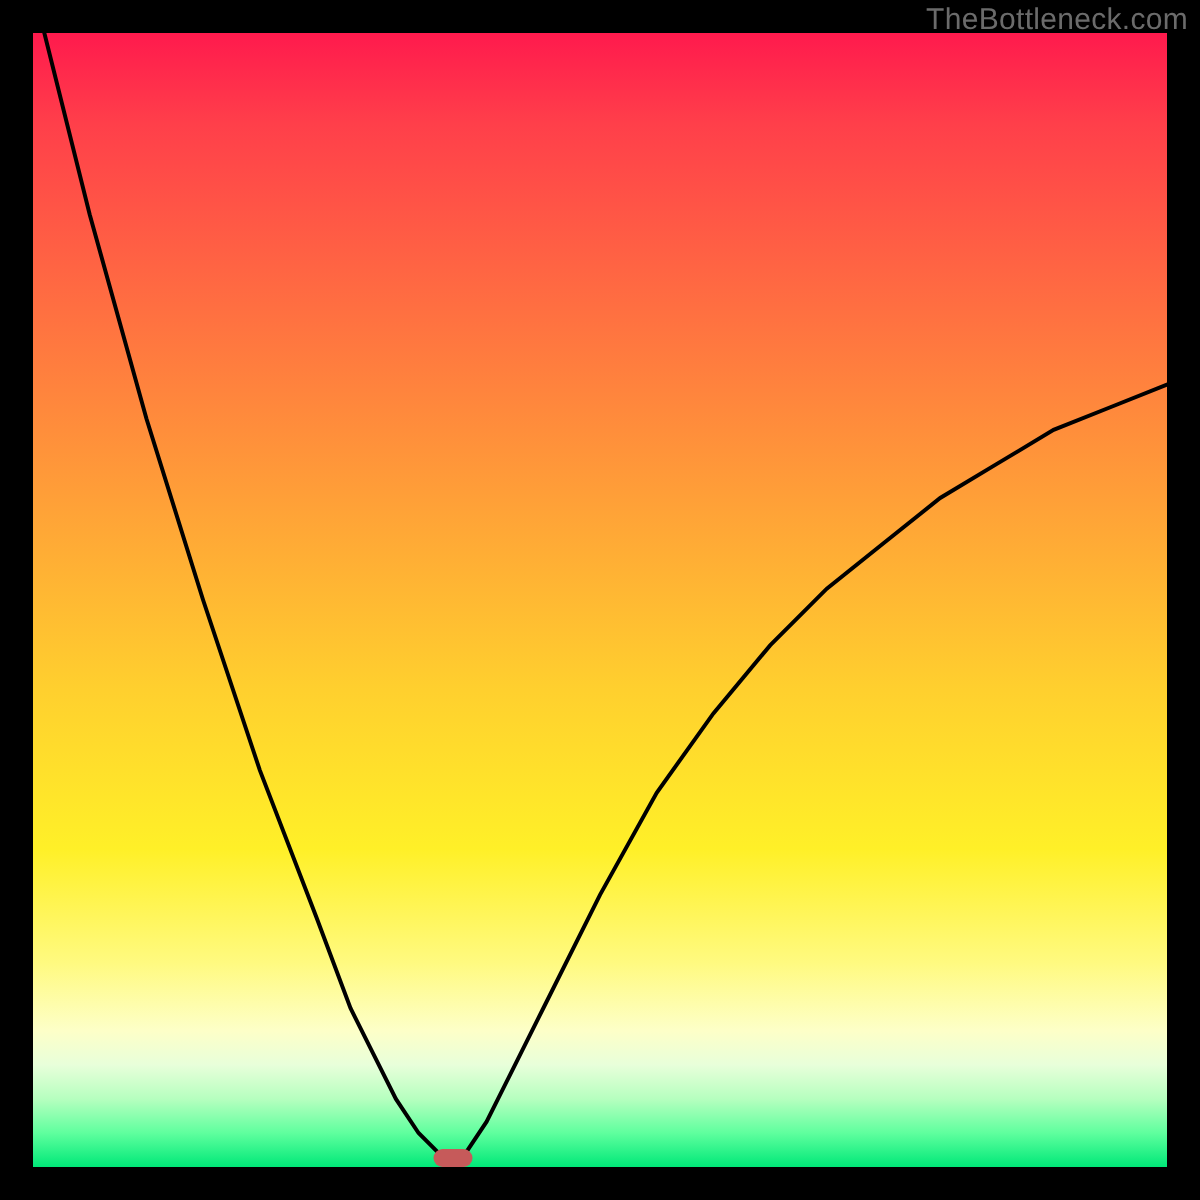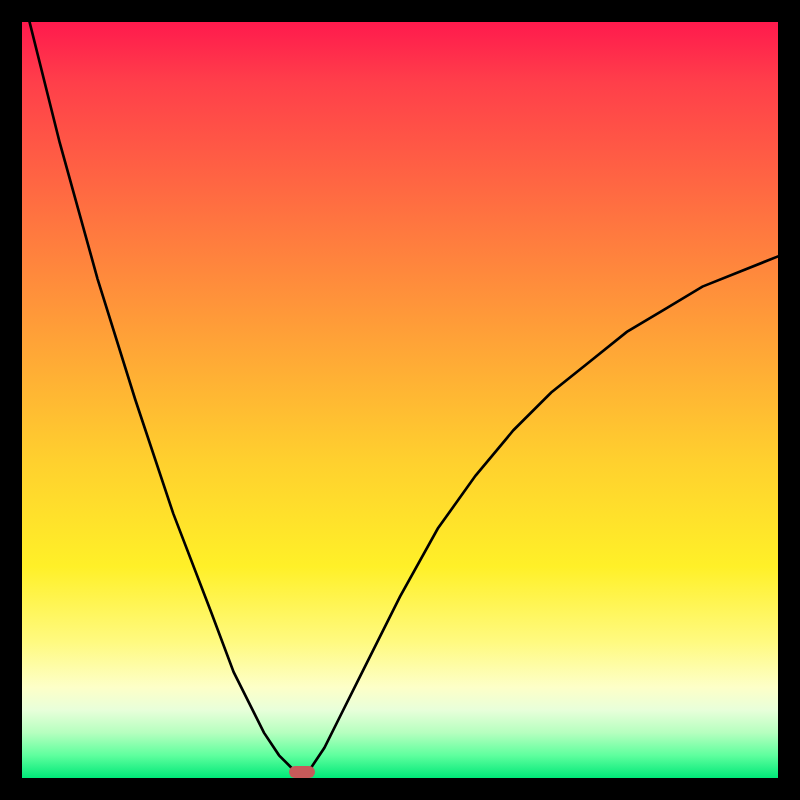--- a/index.html
+++ b/index.html
@@ -63,20 +63,21 @@
     border-radius: 6px;
     background: #c65a5a;
     bottom: 0;
     transform: translateX(-50%);
   }
 </style>
 </head>
 <body>
 
 <div class="frame">
+  <div class="watermark">TheBottleneck.com</div>
   <div class="plot">
     <svg class="curve" viewBox="0 0 100 100" preserveAspectRatio="none">
       <path id="left-path" fill="none" stroke="#000" stroke-width="0.35" stroke-linecap="round" d="M1.00 0.00 L5.00 16.00 L10.00 34.00 L15.00 50.00 L20.00 65.00 L25.00 78.00 L28.00 86.00 L30.00 90.00 L32.00 94.00 L34.00 97.00 L36.00 99.00 L37.00 100.00"></path>
       <path id="right-path" fill="none" stroke="#000" stroke-width="0.35" stroke-linecap="round" d="M37.00 100.00 L38.00 99.00 L40.00 96.00 L42.00 92.00 L45.00 86.00 L50.00 76.00 L55.00 67.00 L60.00 60.00 L65.00 54.00 L70.00 49.00 L75.00 45.00 L80.00 41.00 L85.00 38.00 L90.00 35.00 L95.00 33.00 L100.00 31.00"></path>
     </svg>
     <div class="cap" id="marker-cap" style="left: 37%; background: rgb(198, 90, 90);"></div>
   </div>
 </div>
 
 </body></html>

